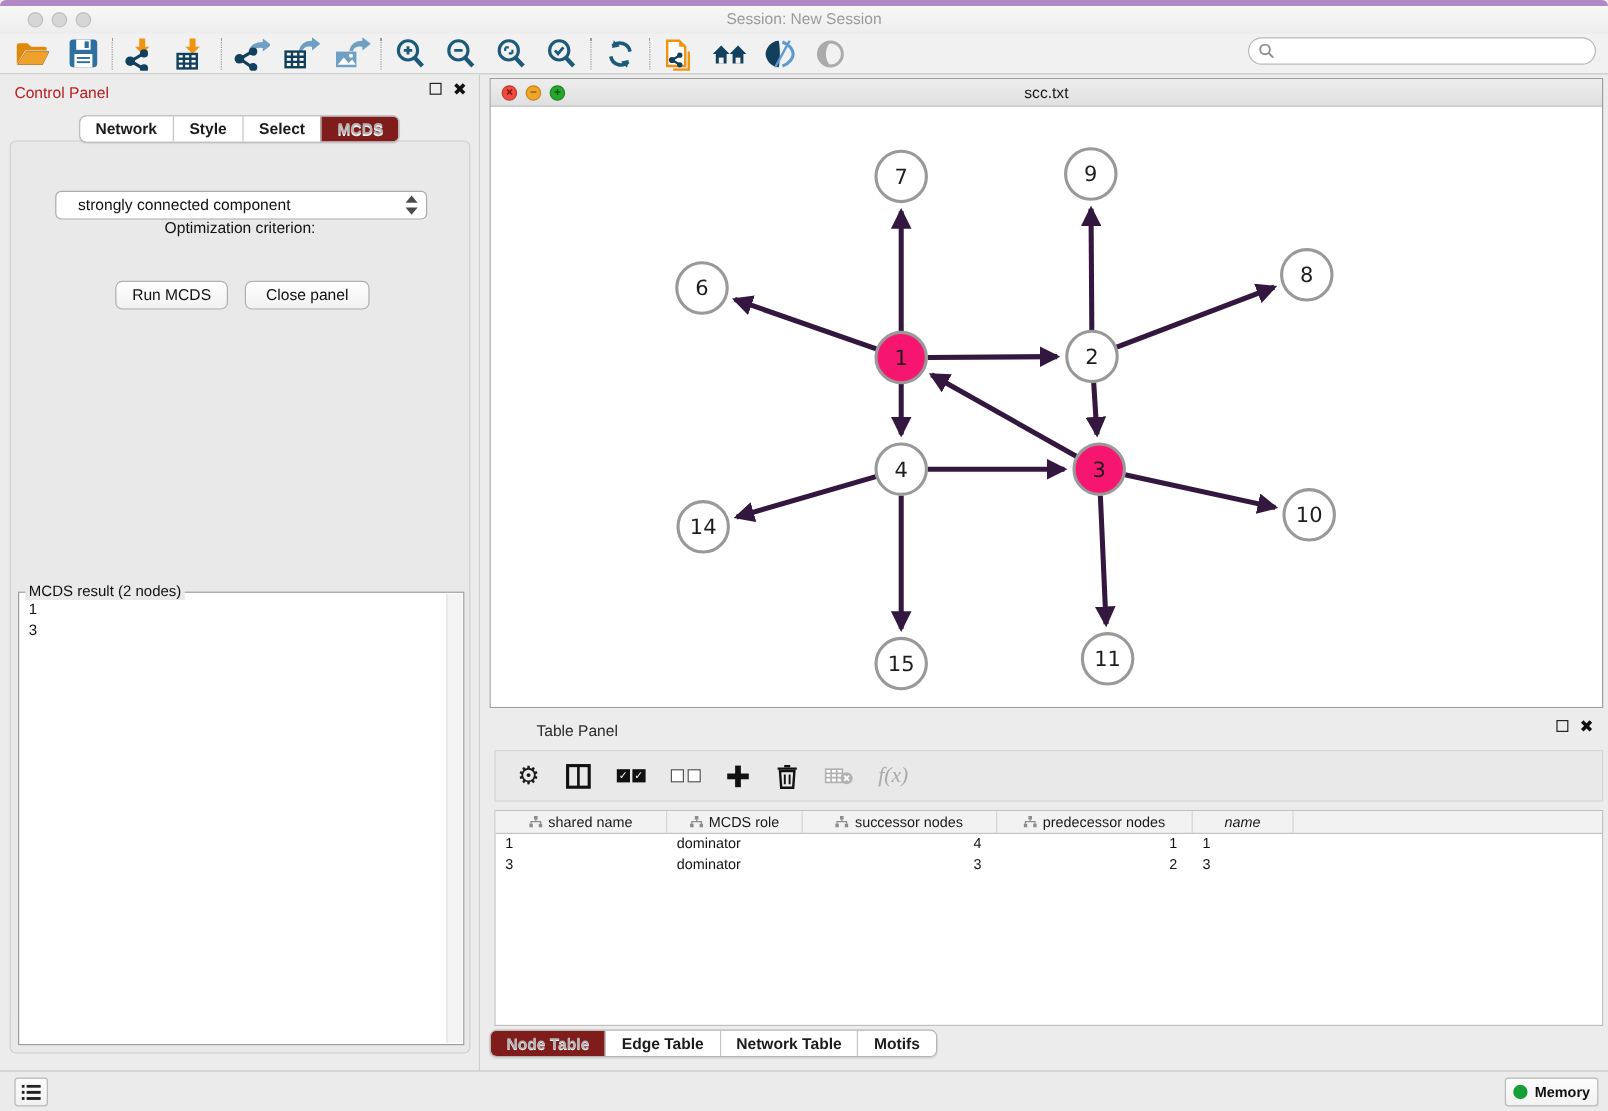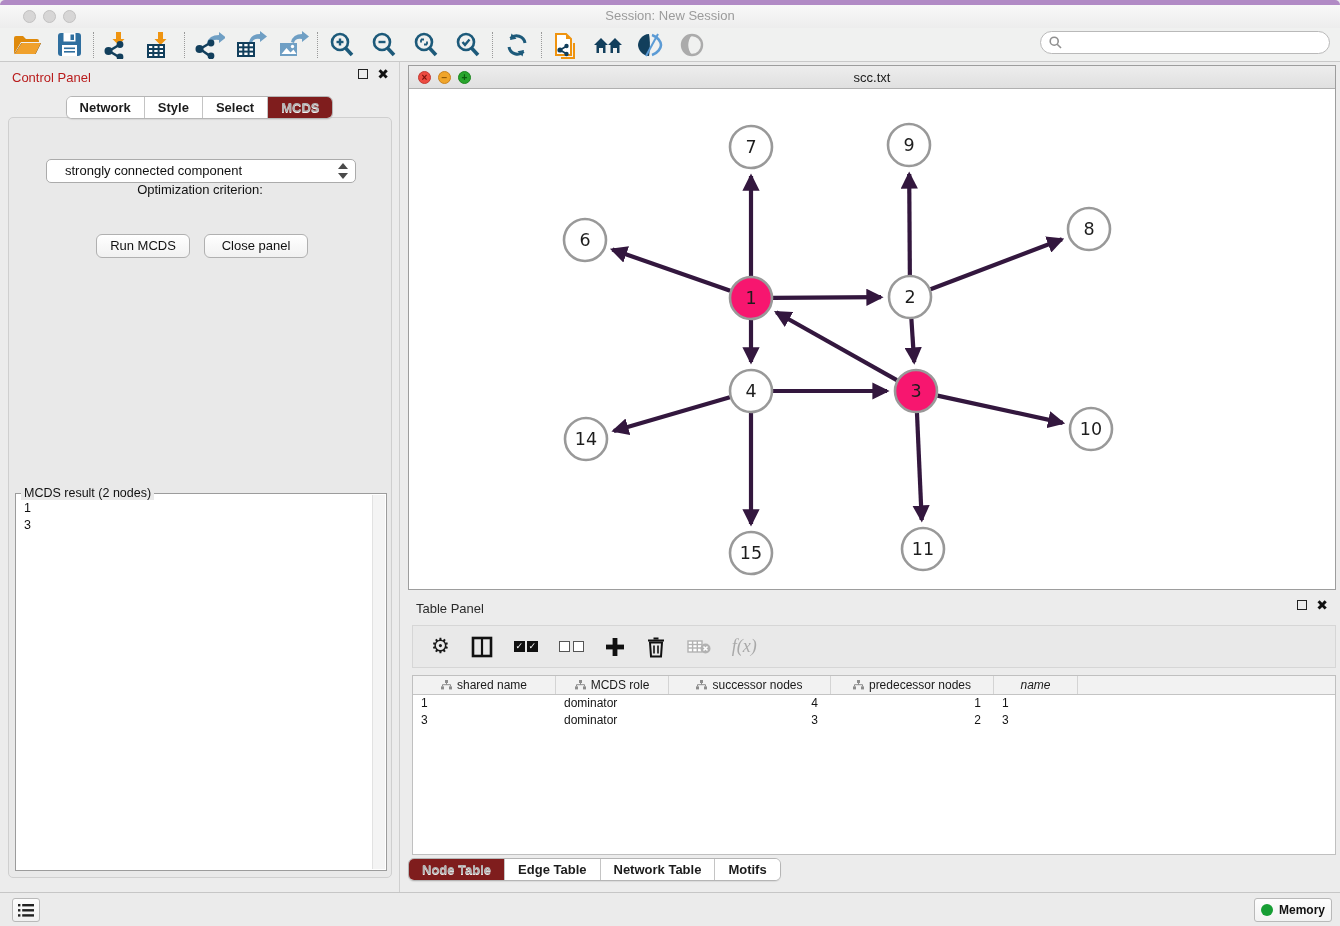--- a/index.html
+++ b/index.html
@@ -57,21 +57,21 @@
   .net-title { position:absolute; left:0; right:0; top:4px; text-align:center; font-size:13px; color:#1a1a1a; }
   .net-lights { position:absolute; left:9px; top:5px; display:flex; gap:7px; }
   .nlight { width:13px; height:13px; border-radius:50%; font-size:10px; font-weight:bold; text-align:center; line-height:12px; }
   .nl-close { background:#ed4b41; border:1px solid #c33a32; color:#7c120c; }
   .nl-min { background:#f0a52a; border:1px solid #c9831f; color:#8f5a09; }
   .nl-zoom { background:#28a52c; border:1px solid #1d851f; color:#0b5d0e; }
   .net-canvas { position:absolute; left:0; top:23px; width:926px; height:500px; background:#fff; }
 
   
   .table-panel { position:absolute; left:408px; top:593px; width:932px; height:295px; background:#ececec; }
-  .tp-header { position:relative; height:30px; }
+  .tp-header { position:relative; height:30px;margin-left:31px; }
   .tp-header .ph-title { position:absolute; left:8px; top:8px; font-size:13px; color:#2b2b2b; }
   .tp-toolbar { position:absolute; left:4px; top:32px; width:924px; height:43px; background:#e9e9e9; border:1px solid #d6d6d6; display:flex; align-items:center; gap:21px; padding-left:18px; }
   .tp-ico { display:flex; align-items:center; justify-content:center; }
   .gear-glyph { font-size:21px; color:#1a1a1a; line-height:21px; font-family:"DejaVu Sans",sans-serif; }
   .fx-glyph { font-size:18px; color:#a9a9a9; font-style:italic; font-family:"Liberation Serif","DejaVu Serif",serif; }
   .cb { width:11px; height:11px; display:inline-block; }
   .cb.checked { background:#111; color:#fff; font-size:9px; line-height:11px; text-align:center; font-weight:bold; }
   .cb.empty { background:#fff; border:1.5px solid #555; }
 
   .node-table { position:absolute; left:4px; top:82px; width:924px; height:180px; background:#fff; border:1px solid #c0c0c0; }

